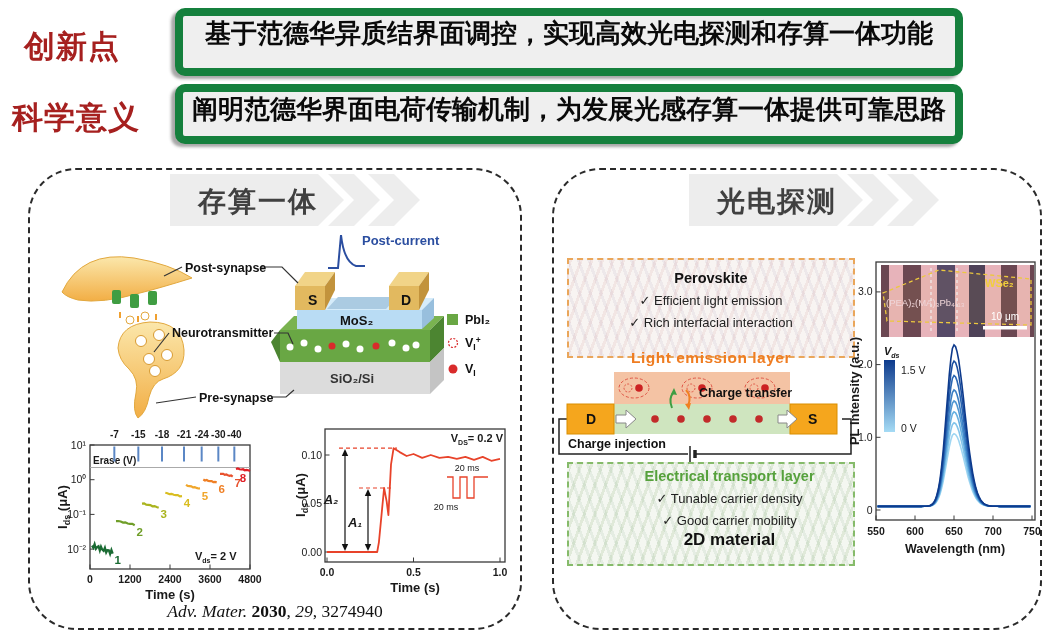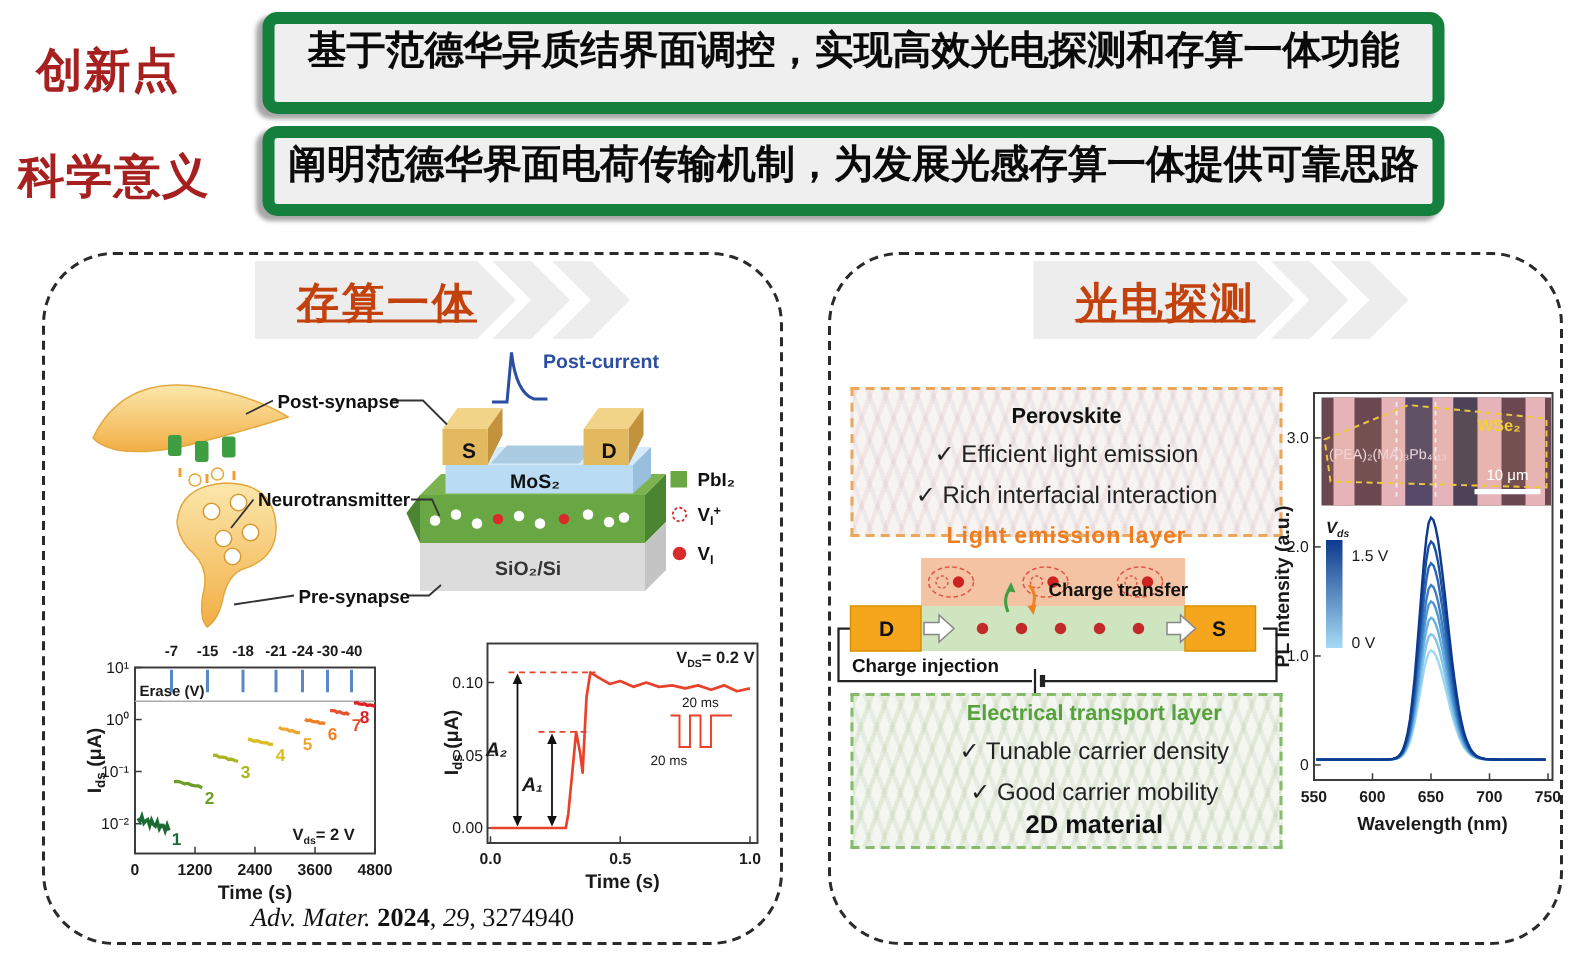--- a/index.html
+++ b/index.html
@@ -10,31 +10,31 @@
   .hdr-bar{position:absolute;left:175px;width:788px;background:#efefef;border:8px solid #15803d;
     border-radius:10px;display:flex;align-items:flex-start;justify-content:center;font-weight:bold;
     font-size:26px;color:#0a0a0a;box-shadow:-4px 3px 3px rgba(60,60,60,.45);box-sizing:border-box;}
   .hdr-bar.r1{top:8px;height:68px;}
   .hdr-bar.r2{top:84px;height:60px;}
   .panel{position:absolute;top:168px;height:462px;border:2.5px dashed #2a2a2a;border-radius:48px;box-sizing:border-box;}
   .panel.left{left:28px;width:494px;}
   .panel.right{left:552px;width:490px;}
   .panel svg{position:absolute;overflow:visible;}
   .title-chevrons{position:absolute;}
-  .panel-title{position:absolute;font-size:28px;font-weight:bold;color:#c2410c;text-align:center;letter-spacing:2px;text-decoration:underline;}
+  .panel-title{position:absolute;font-size:28px;font-weight:bold;color:#404040;text-align:center;letter-spacing:2px;}
   .dashed-box{position:absolute;border:2px dashed;box-sizing:border-box;text-align:center;}
   .box-orange{border-color:#eaa65a;background-color:#f8f4f2;
     background-image:repeating-linear-gradient(110deg,rgba(205,140,140,.14) 0 3px,transparent 3px 10px),
                      repeating-linear-gradient(70deg,rgba(160,150,175,.12) 0 3px,transparent 3px 10px);}
   .box-green{border-color:#86bb6a;background-color:#f4f7f1;
     background-image:repeating-linear-gradient(110deg,rgba(120,165,95,.16) 0 3px,transparent 3px 10px),
                      repeating-linear-gradient(70deg,rgba(120,160,120,.12) 0 3px,transparent 3px 10px);padding-left:37px;}
   .box-title{font-weight:bold;font-size:14.5px;color:#111;margin-top:10px;}
   .box-green .box-title{color:#56a13c;margin-top:4px;}
-  .box-item{font-size:16px;color:#222;margin-top:7px;}
+  .box-item{font-size:13px;color:#222;margin-top:7px;}
   .box-footer{font-size:17px;font-weight:bold;color:#111;margin-top:2px;}
   .caption-orange{position:absolute;color:#ef7d22;font-weight:bold;font-size:15.5px;text-align:center;letter-spacing:.5px;}
   .citation{position:absolute;left:0;right:0;bottom:6px;text-align:center;
     font-family:"Liberation Serif",serif;font-size:17.5px;color:#111;}
   svg text{font-family:"Liberation Sans",sans-serif;}
 </style>
 </head>
 <body>
 
 <div class="slide">
@@ -218,21 +218,21 @@
         <text x="34" y="84" font-size="13" fill="#1a1a1a" text-anchor="middle" font-weight="bold" font-style="italic">A₂</text>
         <text x="58" y="107" font-size="13" fill="#1a1a1a" text-anchor="middle" font-weight="bold" font-style="italic">A₁</text>
         <polyline points="30.0,132.0 80.2,132.0 81.9,122.3 87.1,68.0 89.7,81.6 91.4,95.1 94.0,44.7 96.6,28.2 102.7,32.1 109.6,36.0 116.5,34.0 125.2,37.9 133.8,35.0 142.4,37.9 151.1,36.9 159.8,38.9 168.4,36.9 177.0,39.8 185.7,36.9 194.3,40.8 203.0,38.9" fill="none" stroke="#e8432a" stroke-width="1.8" stroke-linejoin="round"></polyline>
         <text x="206" y="22" font-size="11" text-anchor="end" font-weight="bold" fill="#1a1a1a" font-style="normal"><tspan>V</tspan><tspan font-size="7" dy="2.75">DS</tspan><tspan dy="-2.75">= 0.2 V</tspan></text>
         <polyline points="150,57 156,57 156,78 163,78 163,57 170,57 170,78 177,78 177,57 191,57" fill="none" stroke="#e8432a" stroke-width="1.3"></polyline>
         <text x="170" y="51" font-size="9" fill="#1a1a1a" text-anchor="middle" font-weight="normal" font-style="normal">20 ms</text>
         <text x="149" y="90" font-size="9" fill="#1a1a1a" text-anchor="middle" font-weight="normal" font-style="normal">20 ms</text>
       </svg>
 
     <div class="citation">
-      <i>Adv. Mater. </i><b>2024</b><span>, </span><i>29</i><span>, 3274940</span>
+      <i>Adv. Mater. </i><b>2030</b><span>, </span><i>29</i><span>, 3274940</span>
     </div>
   </div>
 
   <div class="panel right">
     <svg class="title-chevrons" style="left:135px;top:4px" width="270" height="52" viewBox="0 0 270 52">
       <polygon points="0,0 148,0 174,26 148,52 0,52" fill="#ededed"></polygon>
       <polygon points="158,0 184,0 210,26 184,52 158,52 184,26" fill="#ededed"></polygon>
       <polygon points="198,0 224,0 250,26 224,52 198,52 224,26" fill="#ededed"></polygon>
     </svg>
     <div class="panel-title" style="left:135px;top:13px;width:176px">光电探测</div>

